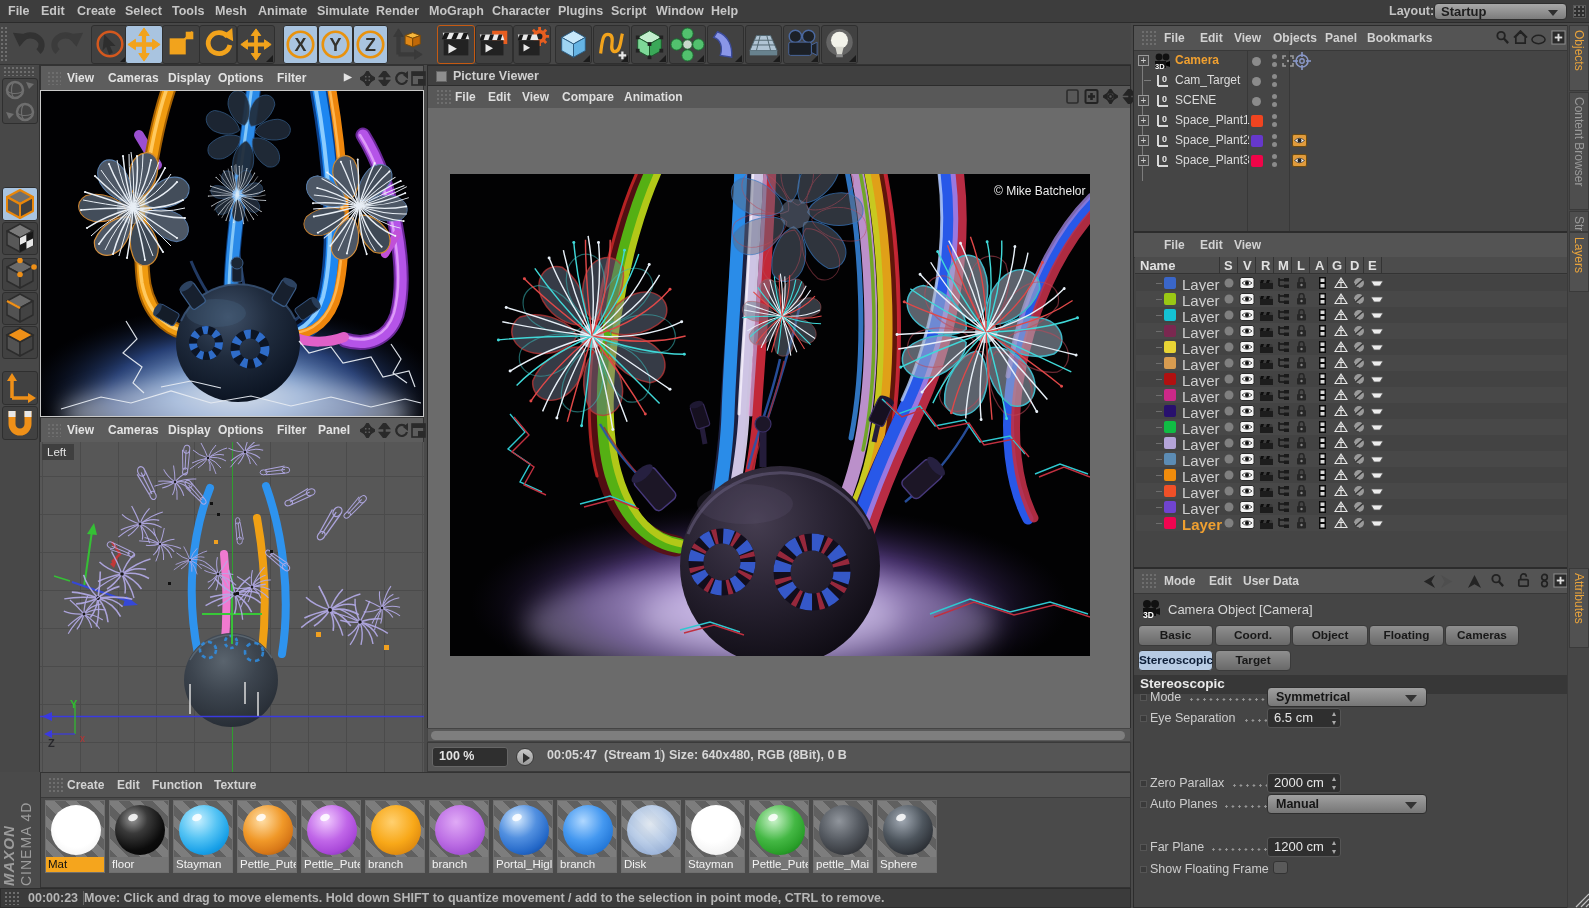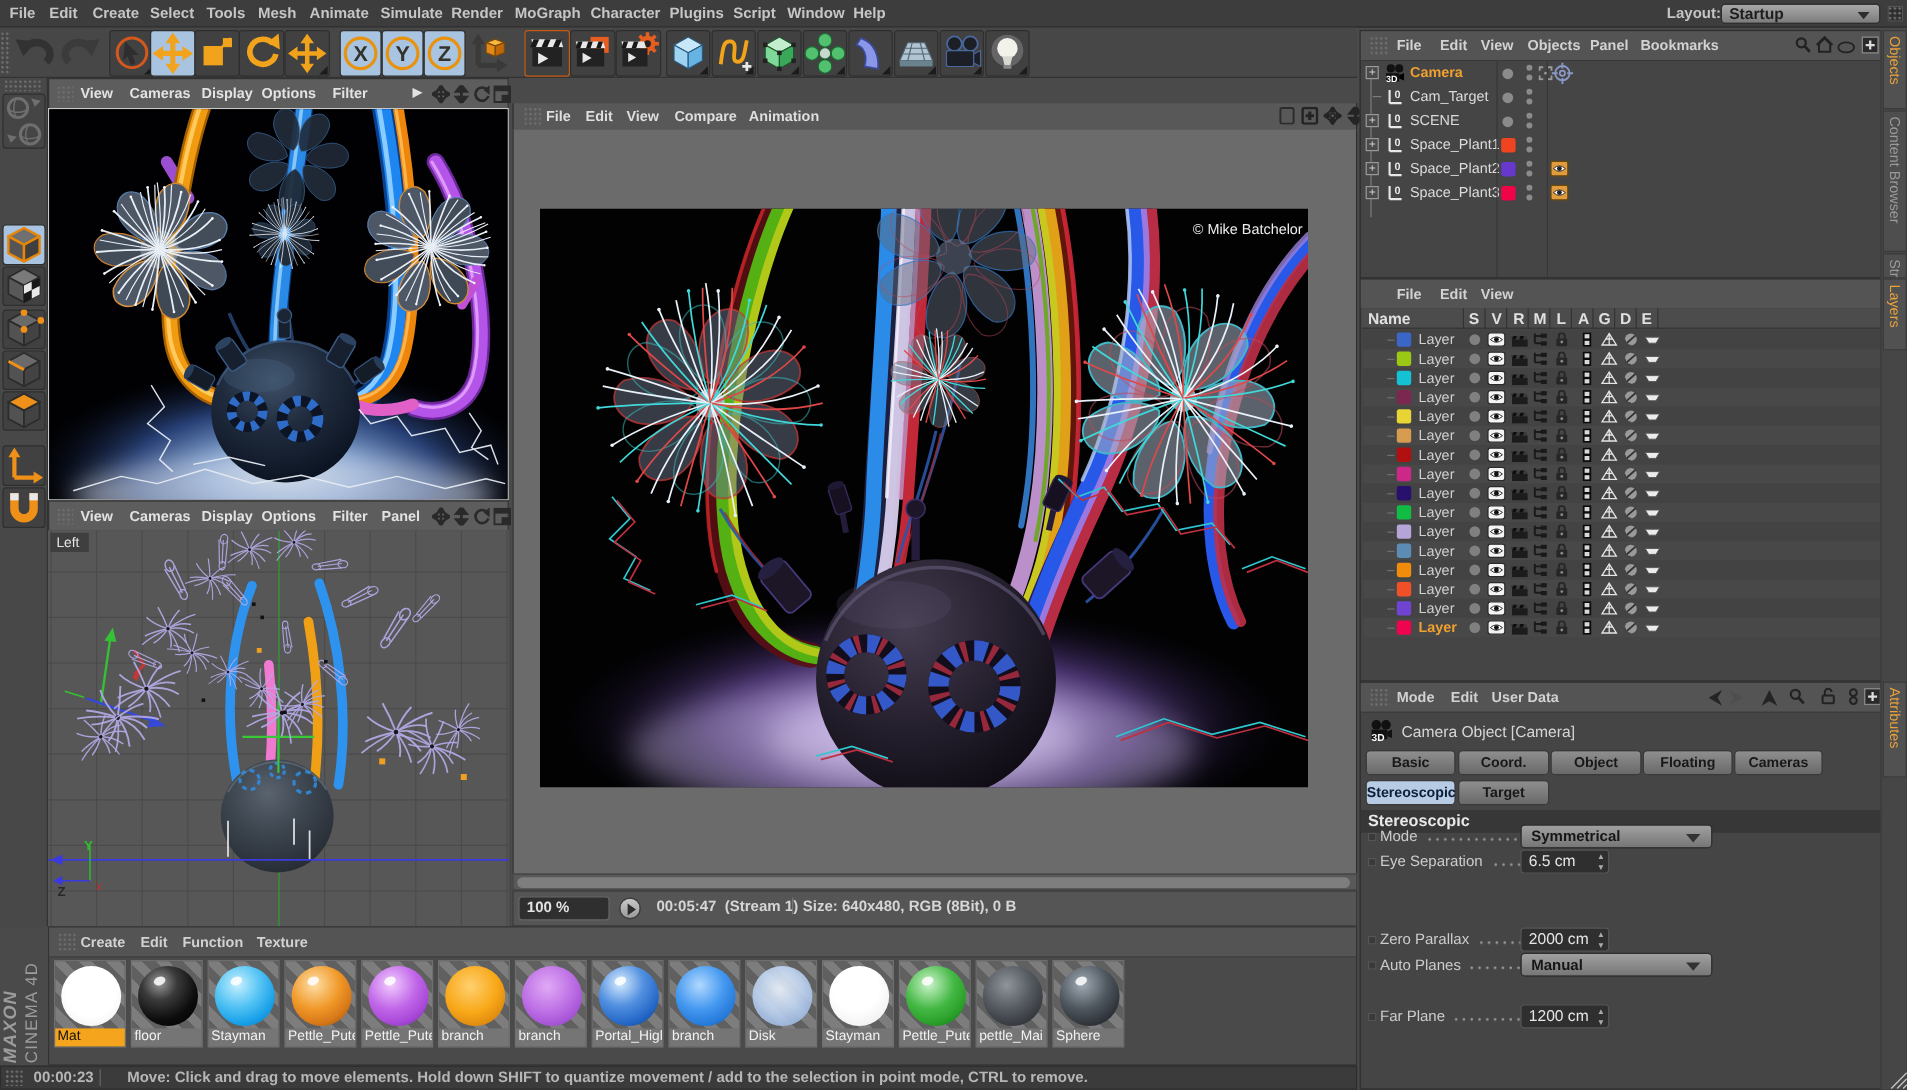--- a/index.html
+++ b/index.html
@@ -42,21 +42,21 @@
 .vtab.on{color:#e8a33c;background:#515151}
 
 .orow{position:absolute;left:1px;width:432px;height:20px;color:#dcdcdc;font-size:12px}
 .orow .nm{position:absolute;left:40px;top:2px}
 .chip{position:absolute;left:116px;top:4px;width:12px;height:12px;border-radius:2px}
 .odot{position:absolute;left:117px;top:6px;width:9px;height:9px;border-radius:50%;background:#8b8b8b}
 .mdot{position:absolute;width:5px;height:5px;border-radius:50%;background:#8b8b8b}
 .plus{position:absolute;left:3px;top:4px;width:11px;height:11px;border:1px solid #9a9a9a;background:#4a4a4a;color:#ccc;font-size:10px;line-height:9px;text-align:center}
 .eyetag{position:absolute;left:157px;top:3px;width:15px;height:13px;background:#e09b3c;border:1px solid #6b4a10;border-radius:2px}
 
-.lrow{position:absolute;left:1px;width:432px;height:16px;font-size:12px;color:#cfcfcf}
+.lrow{position:absolute;left:1px;width:432px;height:16px;font-size:15px;color:#cfcfcf}
 .lrow .sw{position:absolute;left:28px;top:2px;width:12px;height:12px;border-radius:2px}
 .lrow .nm{position:absolute;left:46px;top:1px}
 .lhead{position:absolute;left:1px;top:24px;width:432px;height:17px;background:#4c4c4c;border-bottom:1px solid #333;color:#e0e0e0;font-size:13px;font-weight:bold}
 
 .arow{position:absolute;left:6px;height:20px;color:#cccccc;font-size:12.5px}
 .alabel{position:absolute;left:10px;top:3px;white-space:nowrap}
 .asq{position:absolute;left:0;top:7px;width:7px;height:7px;background:#3a3a3a;border:1px solid #555}
 .leader{position:absolute;top:11px;height:3px;background-image:radial-gradient(circle at 1.5px 1.5px,#999 1px,transparent 1.3px);background-size:6.5px 3px}
 .ddown{position:absolute;left:127px;top:0;height:20px;border-radius:4px;background:linear-gradient(#a0a0a0,#767676);border:1px solid #2e2e2e;color:#161616;font-size:12.5px;font-weight:bold;padding:2px 8px}
 .ddown:after{content:"";position:absolute;right:9px;top:7px;border-left:6px solid transparent;border-right:6px solid transparent;border-top:7px solid #333}
@@ -767,20 +767,24 @@
 <line x1="35" y1="292" x2="8" y2="292" stroke="#3a3ae0" stroke-width="1.2"></line>
         <polygon points="4,292 12,288 12,296" fill="#3a3ae0"></polygon>
 <text x="8" y="305" fill="#28282c" font-size="11" font-weight="bold" font-family="Liberation Sans">Z</text>
 <text x="40" y="300" fill="#c03030" font-size="10" font-family="Liberation Sans">x</text>
 
 <rect x="2" y="2" width="32" height="16" fill="#3f3f3f"></rect>
 <text x="7" y="14" fill="#e4e4e4" font-size="11.5" font-family="Liberation Sans">Left</text>
 </svg>
 </div>
 
+<div id="pvtitle">
+      <div style="position:absolute;left:8px;top:5px;width:11px;height:11px;background:#8f8f8f;border:1px solid #666"></div>
+      <span style="position:absolute;left:25px;top:3px">Picture Viewer</span>
+    </div>
 <div id="pvmenu">
 <div class="dots" style="position:absolute;left:9px;top:4px;width:14px;height:14px"></div>
 <span style="left:27px">File</span>
       <span style="left:60px">Edit</span>
       <span style="left:94px">View</span>
       <span style="left:134px">Compare</span>
       <span style="left:196px">Animation</span>
 <svg class="vpico" style="left:637px;top:3px" viewBox="0 0 15 15">
         <rect x="2" y="1" width="11" height="13" rx="1.5" fill="none" stroke="#2c2c2c" stroke-width="1.6"></rect>
       </svg>
@@ -1461,20 +1465,25 @@
           <span class="alabel">Auto Planes</span>
           <div class="leader" style="left:85px;width:77px"></div>
           <div class="ddown" style="width:160px">Manual</div>
         </div>
 <div class="arow" style="top:243px;width:290px">
           <i class="asq"></i>
           <span class="alabel">Far Plane</span>
           <div class="leader" style="left:72px;width:90px"></div>
           <div class="vfield">1200 cm</div>
         </div>
+<div class="arow" style="top:265px;width:290px">
+          <i class="asq"></i>
+          <span class="alabel">Show Floating Frame</span>
+          <div style="position:absolute;left:133px;top:2px;width:15px;height:13px;border-radius:3px;background:#5a5a5a;border:1px solid #333"></div>
+        </div>
 </div>
 </div>
 
 <div class="vtabs" style="top:25px;height:207px">
 <div class="vtab on" style="top:0px;height:66px">
         <div>Objects</div>
       </div>
 <div class="vtab" style="top:67px;height:118px">
         <div>Content Browser</div>
       </div>
@@ -1583,16 +1592,16 @@
       <g stroke="#c2c2c2" stroke-width="1.2">
         <line x1="14" y1="1" x2="1" y2="14"></line>
         <line x1="14" y1="6" x2="6" y2="14"></line>
         <line x1="14" y1="11" x2="11" y2="14"></line>
       </g>
     </svg>
 
 <div id="statusbar">
 <div class="dots" style="position:absolute;left:4px;top:3px;width:14px;height:13px"></div>
 <span style="position:absolute;left:27px;top:2px">00:00:23</span>
-<span style="position:absolute;left:82px;top:2px;border-left:1px solid #666;padding-left:22px">Move: Click and drag to move elements. Hold down SHIFT to quantize movement / add to the selection in point mode, CTRL to remove.</span>
+<span style="position:absolute;left:82px;top:2px;border-left:1px solid #666;padding-left:0">Move: Click and drag to move elements. Hold down SHIFT to quantize movement / add to the selection in point mode, CTRL to remove.</span>
 </div>
 
 </div>
 
 </body></html>

